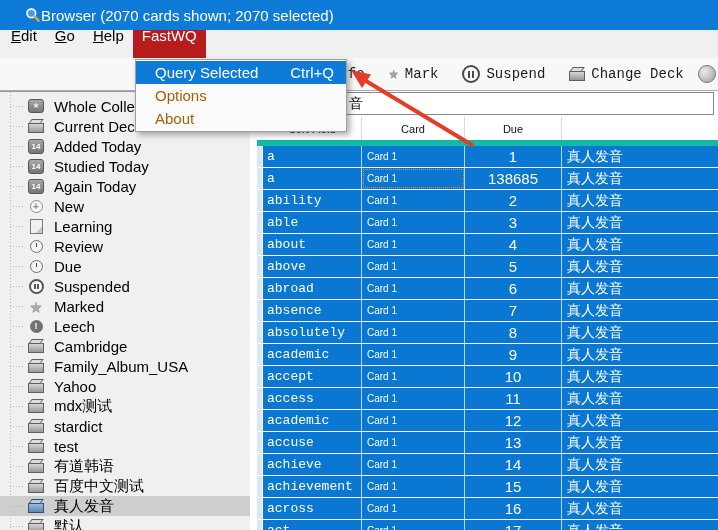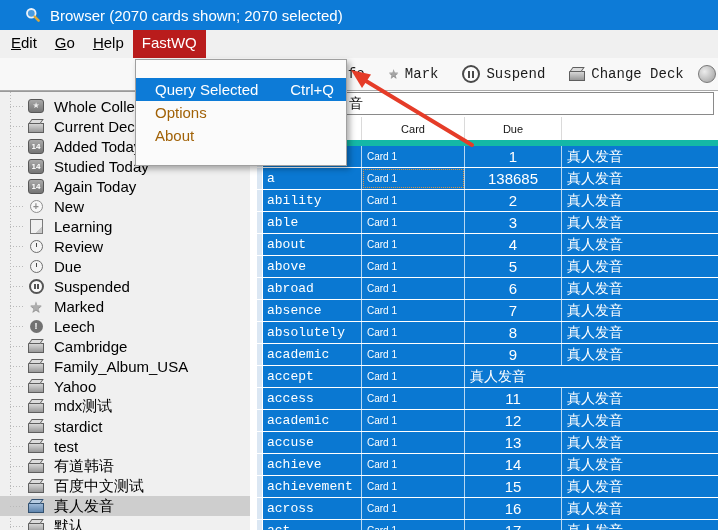--- a/index.html
+++ b/index.html
@@ -5,29 +5,29 @@
   html,body{margin:0;padding:0;}
   body{
     width:718px;height:530px;position:relative;overflow:hidden;
     font-family:"Liberation Sans",sans-serif;background:#fff;
     -webkit-font-smoothing:antialiased;
   }
   
   .titlebar{
     position:absolute;left:0;top:0;width:718px;height:30px;
     background:#0d7bd7;color:#fff;display:flex;align-items:center;
-    padding-left:25px;box-sizing:border-box;font-size:15px;gap:9px;
+    padding-left:25px;box-sizing:border-box;font-size:15px;
   }
   
   .menubar{
     position:absolute;left:0;top:30px;width:718px;height:28px;
     background:#f0f0f0;display:flex;align-items:stretch;font-size:15px;
     padding-left:2px;box-sizing:border-box;
   }
-  .mb-item{display:flex;align-items:flex-start;padding:4px 9px;color:#000;cursor:default;}
+  .mb-item{display:flex;align-items:flex-end;padding:14px 9px;color:#000;cursor:default;}
   .mb-item span{display:inline-block;}
   .mb-item.ul span::first-letter{text-decoration:underline;}
   .mb-item.active{background:#b91c1c;color:#fff;}
   
   .toolbar{
     position:absolute;left:0;top:58px;width:718px;height:33px;
     background:#f8f8f8;border-bottom:1px solid #ababab;box-sizing:border-box;
     display:flex;align-items:center;padding-left:310px;overflow:hidden;
   }
   .tool-btn{display:flex;align-items:center;gap:6px;margin-right:24px;
@@ -100,21 +100,21 @@
   .td{background:#0a78d2;color:#fff;display:flex;align-items:center;box-sizing:border-box;
     border-right:1px solid rgba(255,255,255,0.7);overflow:hidden;white-space:nowrap;}
   .td-gutter{width:6px;background:#dbe7f3;border-right:1px solid #fff;}
   .td-sort{width:99px;padding-left:4px;font-family:"Liberation Mono","DejaVu Sans Mono",monospace;font-size:13px;}
   .td-card{width:103px;padding-left:5px;font-size:10px;}
   .td-due{width:97px;justify-content:center;font-size:15px;}
   .td-deck{flex:1;padding-left:5px;font-size:14px;border-right:none;}
   .td-card.focused{outline:1px dotted #d8913f;outline-offset:-2px;}
   
   .menu-pop{position:absolute;left:135px;top:59px;width:212px;background:#fbfbfb;
-    border:1px solid #a0a0a0;box-shadow:3px 3px 6px rgba(0,0,0,0.32);z-index:40;padding:18px 0;box-sizing:border-box;}
+    border:1px solid #a0a0a0;box-shadow:3px 3px 6px rgba(0,0,0,0.32);z-index:40;padding:1px 0;box-sizing:border-box;}
   .menu-item{height:23px;display:flex;align-items:center;font-size:15px;color:#a16207;
     padding-left:19px;padding-right:12px;cursor:default;}
   .menu-item.hl{background:#0d7bd7;color:#fff;}
   .menu-sc{margin-left:auto;text-align:right;}
   
   .anno{position:absolute;left:0;top:0;width:718px;height:530px;z-index:60;pointer-events:none;}
 </style>
 </head>
 <body>
 
@@ -370,20 +370,21 @@
       <div class="td td-gutter"></div>
       <div class="td td-sort">academic</div>
       <div class="td td-card">Card 1</div>
       <div class="td td-due">9</div>
       <div class="td td-deck">真人发音</div>
     </div>
     <div class="tr">
       <div class="td td-gutter"></div>
       <div class="td td-sort">accept</div>
       <div class="td td-card">Card 1</div>
+      <div class="td td-due">10</div>
       <div class="td td-deck">真人发音</div>
     </div>
     <div class="tr">
       <div class="td td-gutter"></div>
       <div class="td td-sort">access</div>
       <div class="td td-card">Card 1</div>
       <div class="td td-due">11</div>
       <div class="td td-deck">真人发音</div>
     </div>
     <div class="tr">

